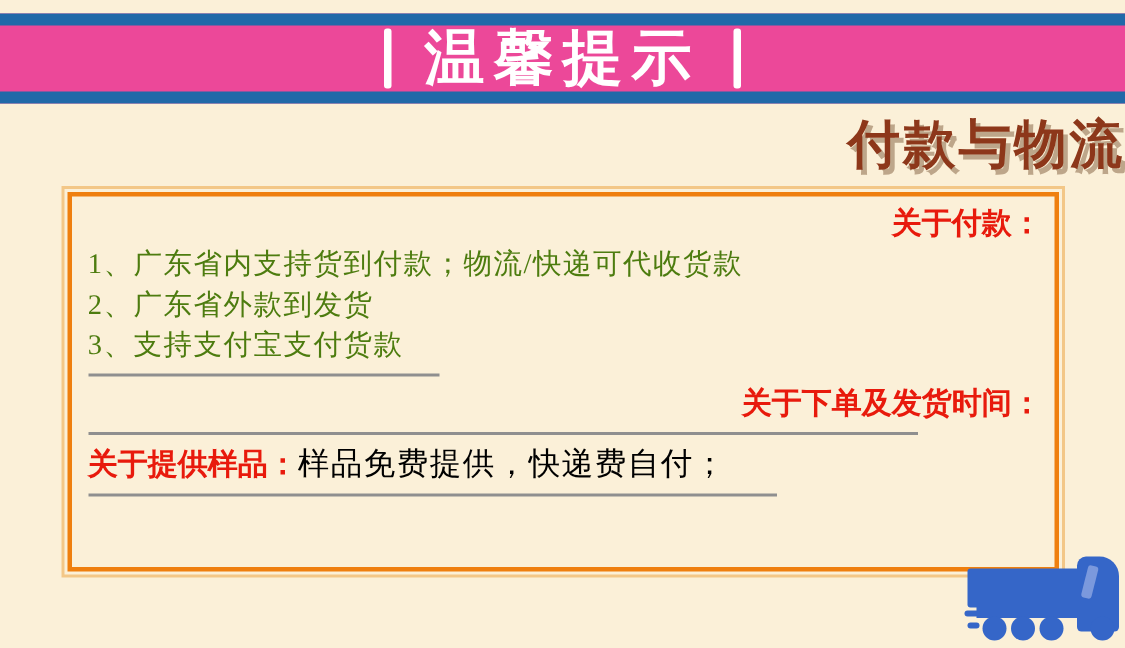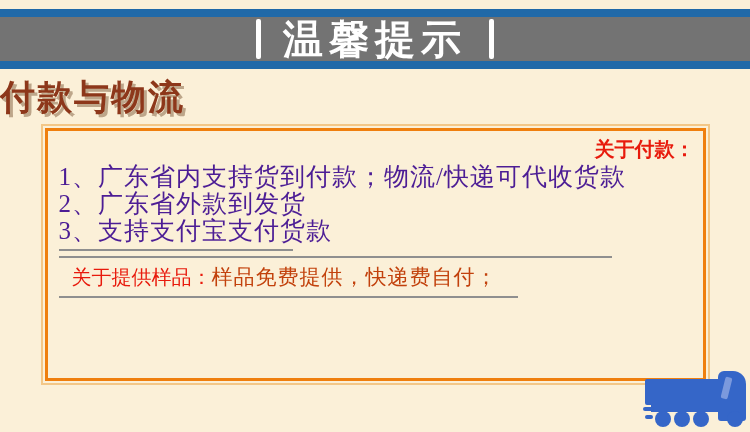--- a/index.html
+++ b/index.html
@@ -5,52 +5,52 @@
   html,body{margin:0;padding:0;}
   body{
     width:750px;height:432px;position:relative;overflow:hidden;
     background:#fbf0d8;
     font-family:"Liberation Serif", serif;
   }
   
   .banner{
     margin-top:9px;height:44px;
     border-top:8px solid #2069a8;border-bottom:8px solid #2069a8;
-    background:#737373;
+    background:#ec4899;
     display:flex;align-items:center;justify-content:center;text-align:center;
   }
   .hbar{width:5px;height:40px;background:#ffffff;border-radius:2px;}
   .banner-title{
     color:#ffffff;font-family:"Liberation Sans", sans-serif;
     font-weight:bold;font-size:40px;letter-spacing:6px;
     margin:0 22px;line-height:44px;white-space:nowrap;
   }
   
   .section-title{
-    margin-top:8px;text-align:left;
+    margin-top:8px;text-align:right;
     font-family:"Liberation Sans", sans-serif;font-weight:bold;
     font-size:35px;color:#8d371a;letter-spacing:2px;
     text-shadow:3px 3px 0 #bda68a;
     line-height:40px;
   }
   
   .notice-box{
     width:636px;margin:11px auto 0;
     border:3px solid #ef7f0e;
     outline:2px solid #f3c787;outline-offset:2px;
     background:#fbf0d8;
     padding:5px 8px 8px 11px;
     box-sizing:content-box;
     height:234px;
   }
   .red-heading{color:#e81a0c;font-weight:bold;font-size:20px;line-height:27px;white-space:nowrap;text-align:right;}
-  .body-line{color:#4c1d95;font-size:25px;line-height:27px;letter-spacing:1px;white-space:nowrap;}
+  .body-line{color:#4d7c0f;font-size:19px;line-height:27px;letter-spacing:1px;white-space:nowrap;}
   .inline-row{font-size:21px;line-height:28px;white-space:nowrap;}
-  .inline-row .red-label{color:#e81a0c;font-weight:normal;font-size:20px;margin-left:13px;}
-  .inline-row .black-text{color:#c2410c;letter-spacing:1px;}
+  .inline-row .red-label{color:#e81a0c;font-weight:bold;font-size:20px;}
+  .inline-row .black-text{color:#000000;letter-spacing:1px;}
   .divider{border-top:2px solid #8f8f8f;height:0;margin:5px 0;}
   .d1{width:234px;}
   .d2{width:553px;}
   .d3{width:459px;}
   
   .truck{position:absolute;left:643px;top:371px;width:105px;height:58px;z-index:5;}
   .truck .part{position:absolute;background:#3566c8;}
   .t-trailer{left:2px;top:8px;width:75px;height:26px;border-radius:2px;}
   .t-cab{left:75px;top:0;width:28px;height:50px;border-radius:6px 13px 3px 3px;}
   .t-window{left:80px;top:6px;width:7px;height:22px;background:#7b99dd !important;transform:rotate(14deg);border-radius:2px;}
@@ -74,20 +74,21 @@
 
 <div class="notice-box">
 
   <div class="red-heading">关于付款：</div>
   <div class="body-line">1、广东省内支持货到付款；物流/快递可代收货款</div>
   <div class="body-line">2、广东省外款到发货</div>
   <div class="body-line">3、支持支付宝支付货款</div>
 
   <div class="divider d1"></div>
 
+  <div class="red-heading">关于下单及发货时间：</div>
 
   <div class="divider d2"></div>
 
   <div class="inline-row">
     <span class="red-label">关于提供样品：</span><span class="black-text">样品免费提供，快递费自付；</span>
   </div>
 
   <div class="divider d3"></div>
 
 

